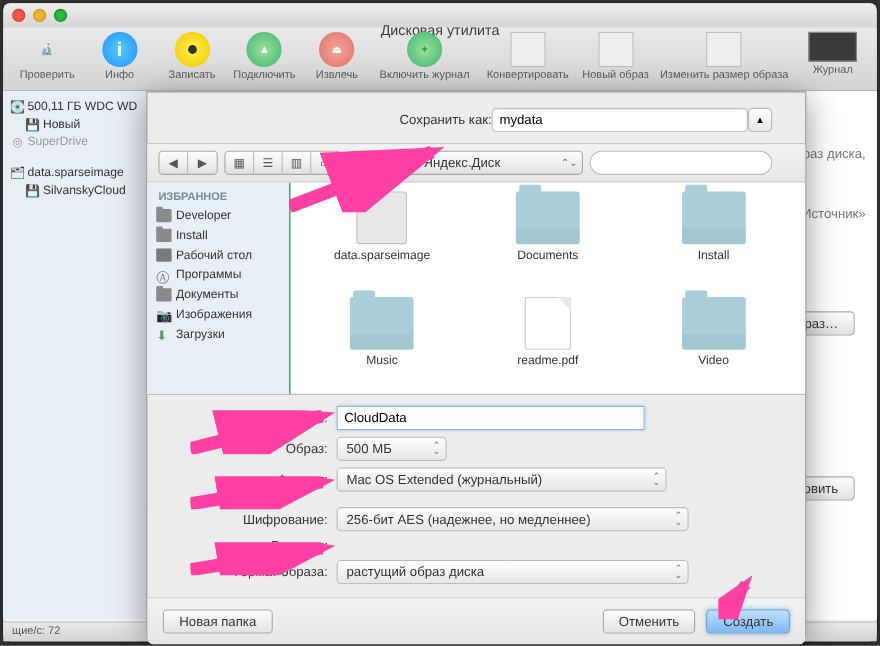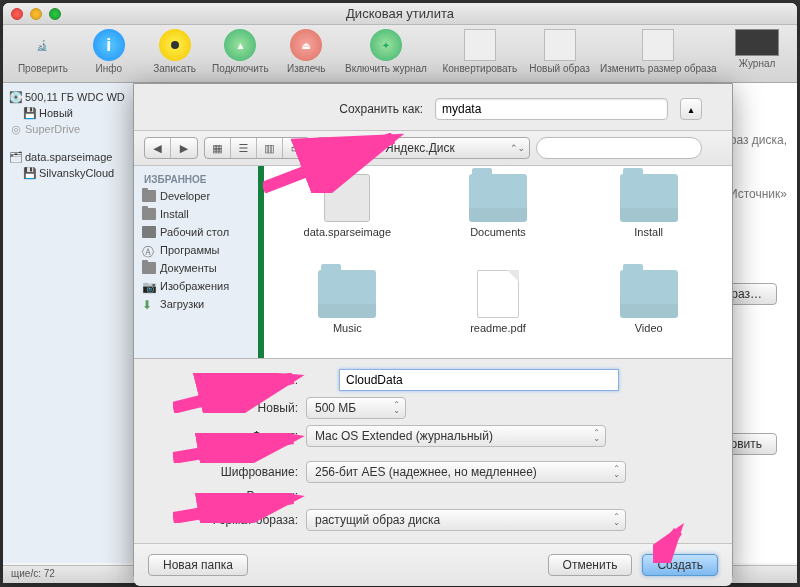--- a/index.html
+++ b/index.html
@@ -6,21 +6,21 @@
 body { background: #333; width: 800px; height: 587px; position: relative; overflow: hidden; }
 
 .window { position: absolute; left: 3px; top: 3px; width: 794px; height: 580px; background: #f5f5f5; border-radius: 6px; box-shadow: 0 3px 15px rgba(0,0,0,.35); }
 
 .titlebar { height: 22px; background: linear-gradient(#ededed,#d6d6d6); border-bottom: 1px solid #b8b8b8; border-radius: 6px 6px 0 0; position: relative; }
 .traffic { position: absolute; left: 8px; top: 5px; display: flex; gap: 7px; }
 .traffic span { width: 12px; height: 12px; border-radius: 50%; display: inline-block; }
 .tl-close { background: radial-gradient(#ff6058,#e0443e); border: 1px solid #d03838; }
 .tl-min { background: radial-gradient(#ffbd2e,#dea123); border: 1px solid #cd9720; }
 .tl-max { background: radial-gradient(#29c940,#1ea133); border: 1px solid #1c8e2f; }
-.title { position: absolute; left: 0; right: 0; top: 3px; text-align: center; font-size: 13px; color: #3a3a3a; }
+.title { position: absolute; left: 0; right: 0; top: 17px; text-align: center; font-size: 13px; color: #3a3a3a; }
 
 .toolbar { height: 58px; background: linear-gradient(#e9e9e9,#d4d4d4); border-bottom: 1px solid #a9a9a9; display: flex; align-items: flex-start; padding: 4px 8px 0; gap: 2px; }
 .tb-item { display: flex; flex-direction: column; align-items: center; width: 64px; font-size: 10px; color: #5a5a5a; cursor: default; }
 .tb-icon { width: 32px; height: 32px; border-radius: 50%; margin-bottom: 2px; display: flex; align-items: center; justify-content: center; position: relative; }
 .tb-wide { width: 92px; }
 .tb-wider { width: 130px; }
 .tb-right { margin-left: auto; }
 .i-info { background: radial-gradient(#5ac8fa,#1e90ff); color:#fff; font-weight:bold; font-size:18px;}
 .i-burn { background: radial-gradient(#fff04c,#f4c600); }
 .i-burn::after{content:"";position:absolute;width:8px;height:8px;border-radius:50%;background:#333;}
@@ -36,39 +36,39 @@
 .sb-item { padding: 2px 4px 2px 18px; color: #333; position: relative; }
 .sb-sub { padding-left: 32px; }
 .sb-ico { position:absolute; left:2px; width:14px; height:14px; font-size:11px; text-align:center; }
 .content-main { flex: 1; background: #fff; padding: 10px; }
 
 .statusbar { position:absolute; left:0; right:0; bottom:0; height:18px; background: linear-gradient(#e9e9e9,#d4d4d4); font-size:10px; color:#555; padding:2px 8px; border-top:1px solid #bbb;}
 
 
 .sheet { position: absolute; left: 130px; top: 80px; width: 600px; height: 498px; background: #ececec; border: 1px solid #999; border-radius: 0 0 6px 6px; box-shadow: 0 6px 30px rgba(0,0,0,.4); }
 .sheet-row { display: flex; align-items: center; font-size: 12px; color: #333; }
-.save-as { justify-content: flex-end; padding: 14px 30px 10px 0; gap: 12px; }
+.save-as { justify-content: flex-end; padding: 14px 30px 10px 0; gap: 0; }
 .save-as label { }
 .save-as input { width: 233px; height: 22px; border: 1px solid #bfbfbf; border-radius: 4px; padding: 0 6px; font-size: 12px; background: #fff; box-shadow: inset 0 1px 2px rgba(0,0,0,.1); }
 .expand-btn { width: 22px; height: 22px; border: 1px solid #bbb; border-radius: 4px; background: linear-gradient(#fdfdfd,#e6e6e6); font-size: 10px; cursor: pointer; }
 
 .browsebar { padding: 6px 10px; border-top: 1px solid #c4c4c4; border-bottom: 1px solid #c4c4c4; background: linear-gradient(#f2f2f2,#e6e6e6); gap: 6px; }
 .seg { display: inline-flex; border: 1px solid #a8a8a8; border-radius: 4px; overflow: hidden; background: linear-gradient(#fdfdfd,#e2e2e2); height: 22px; }
 .seg > span { width: 26px; display: flex; align-items: center; justify-content: center; border-right: 1px solid #bbb; font-size: 11px; color: #555; cursor: pointer; }
 .seg > span:last-child { border-right: none; }
 .loc-drop { display: inline-flex; align-items: center; border: 1px solid #a8a8a8; border-radius: 4px; background: linear-gradient(#fdfdfd,#e2e2e2); height: 22px; padding: 0 18px 0 6px; font-size: 12px; gap: 4px; position: relative; min-width: 170px; cursor: pointer;}
 .loc-drop::after { content:"⌃⌄"; position:absolute; right:4px; font-size:9px; color:#666; line-height:7px; }
 .folder-mini { width:14px; height:10px; background:#7db9d8; border-radius:1px; position:relative; display:inline-block;}
 .folder-mini::before{content:"";position:absolute;width:6px;height:3px;background:#7db9d8;top:-3px;left:0;border-radius:1px 1px 0 0;}
 .search { flex:1; height:22px; border:1px solid #bbb; border-radius:11px; background:#fff; padding:0 8px 0 22px; font-size:12px; position:relative; }
 .search-wrap { position: relative; flex: 1; }
 .search-wrap::before { content:"🔍"; position:absolute; left:6px; top:2px; font-size:11px; color:#888;}
 
 .browser-body { display: flex; height: 192px; background: #fff; }
-.fav-sidebar { width: 130px; background: #e8eef5; border-right: 6px solid #15803d; padding: 6px 4px; font-size: 11px; }
+.fav-sidebar { width: 130px; background: #e8eef5; border-right: 1px solid #15803d; padding: 6px 4px; font-size: 11px; }
 .fav-head { color: #7a8a9a; font-weight: bold; padding: 2px 6px; font-size: 10px; }
 .fav-item { padding: 3px 4px 3px 22px; color:#333; position:relative; cursor:pointer; }
 .fav-ico { position:absolute; left:4px; width:14px; height:12px; top:3px; }
 .fico-folder { background:#8a8a8a; border-radius:1px; }
 .fico-folder::before{content:"";position:absolute;width:6px;height:3px;background:#8a8a8a;top:-2px;left:0;border-radius:1px 1px 0 0;}
 .fico-desk { background:#7a7a7a; border-radius:1px;}
 .fico-app { font-size:12px; color:#7a7a7a;}
 .fico-down { font-size:12px; color:#5a9a5a;}
 
 .file-grid { flex: 1; padding: 8px 12px; display: grid; grid-template-columns: repeat(3, 1fr); grid-auto-rows: 92px; gap: 4px 8px; overflow: hidden; }
@@ -81,21 +81,21 @@
 .icon-disk { background:#e7e7e7;border:1px solid #c0c0c0;border-radius:3px;width:46px;}
 
 .divider { height:1px; background:#b8b8b8; margin: 0; }
 
 .form-area { padding: 10px 22px 6px 22px; }
 .form-row { display: flex; align-items: center; margin-bottom: 6px; font-size: 12px; }
 .form-row label { width: 150px; text-align: right; padding-right: 8px; color:#333; }
 .form-row input[type=text] { height: 22px; border:1px solid #8ab4e8; border-radius:0; background:#fff; padding:0 6px; font-size:12px; box-shadow: 0 0 3px rgba(80,140,230,.5);}
 .form-row .sel { height: 22px; border:1px solid #bbb; border-radius:4px; background:linear-gradient(#fdfdfd,#e6e6e6); padding: 0 24px 0 8px; font-size:12px; display:flex; align-items:center; position:relative; cursor:pointer; color:#333;}
 .form-row .sel::after { content:"⌃\A⌄"; white-space:pre; position:absolute; right:5px; font-size:8px; color:#666; line-height:6px; top:4px;}
-.wname{width:280px;margin-left:33px;}
+.wname{width:280px;}
 .wsize{width:100px;}
 .wfmt{width:300px;}
 .wenc{width:320px;}
 .wpart{width:320px;}
 .wimg{width:320px;}
 
 .gap-row { height: 8px; }
 
 .button-row { display:flex; padding: 10px 14px; border-top:1px solid #c4c4c4; background:linear-gradient(#f2f2f2,#e6e6e6); border-radius:0 0 6px 6px; align-items:center;}
 .btn { height:22px; padding: 0 14px; border:1px solid #a8a8a8; border-radius:4px; background:linear-gradient(#fdfdfd,#e2e2e2); font-size:12px; cursor:pointer; color:#333;}
@@ -255,21 +255,21 @@
     </div>
 
     <div class="divider"></div>
 
     <div class="form-area">
       <div class="form-row">
         <label>Имя:</label>
         <input type="text" class="wname" value="CloudData" style="">
       </div>
       <div class="form-row">
-        <label>Новый:</label>
+        <label>Образ:</label>
         <div class="sel wsize">
             <span>500 МБ</span>
           </div>
       </div>
       <div class="form-row">
         <label>Формат:</label>
         <div class="sel wfmt">
             <span>Mac OS Extended (журнальный)</span>
           </div>
       </div>

